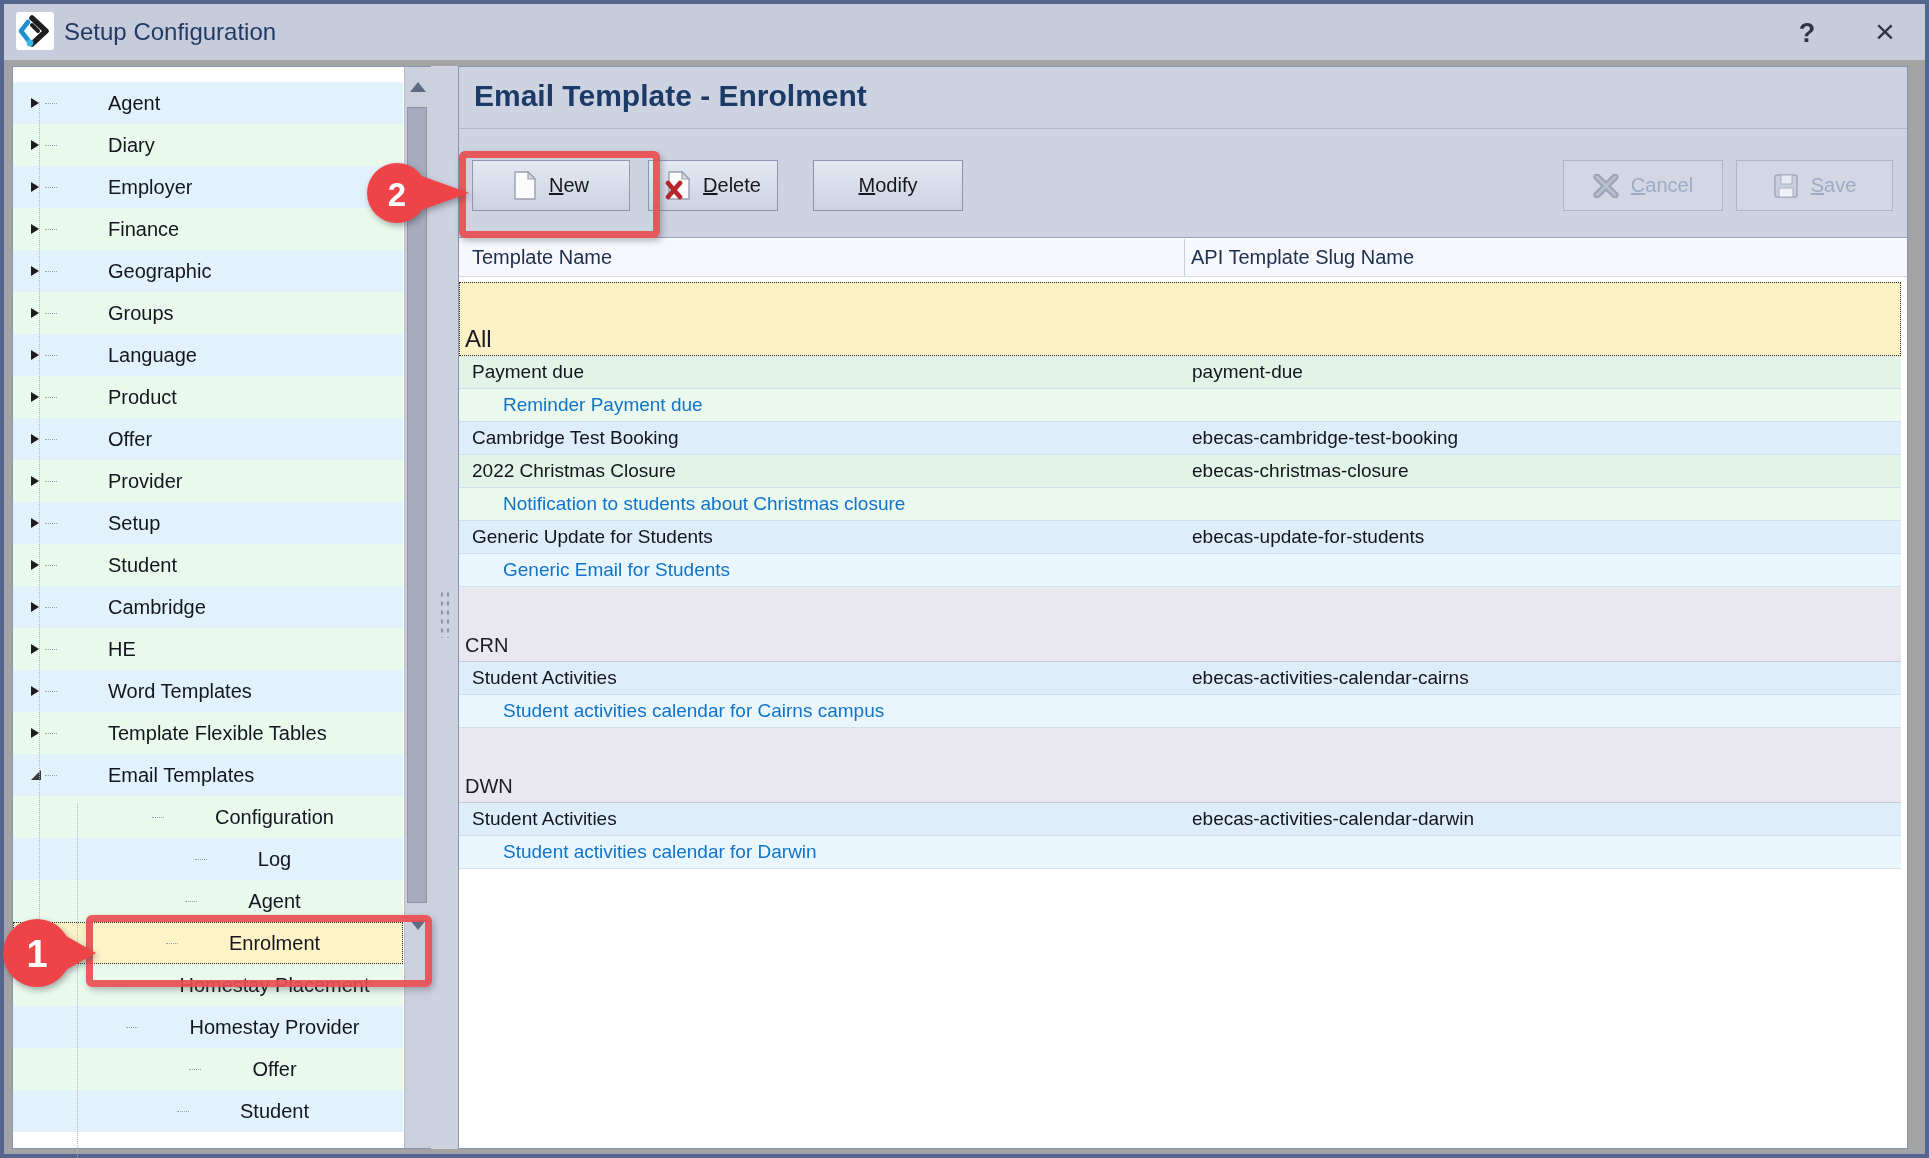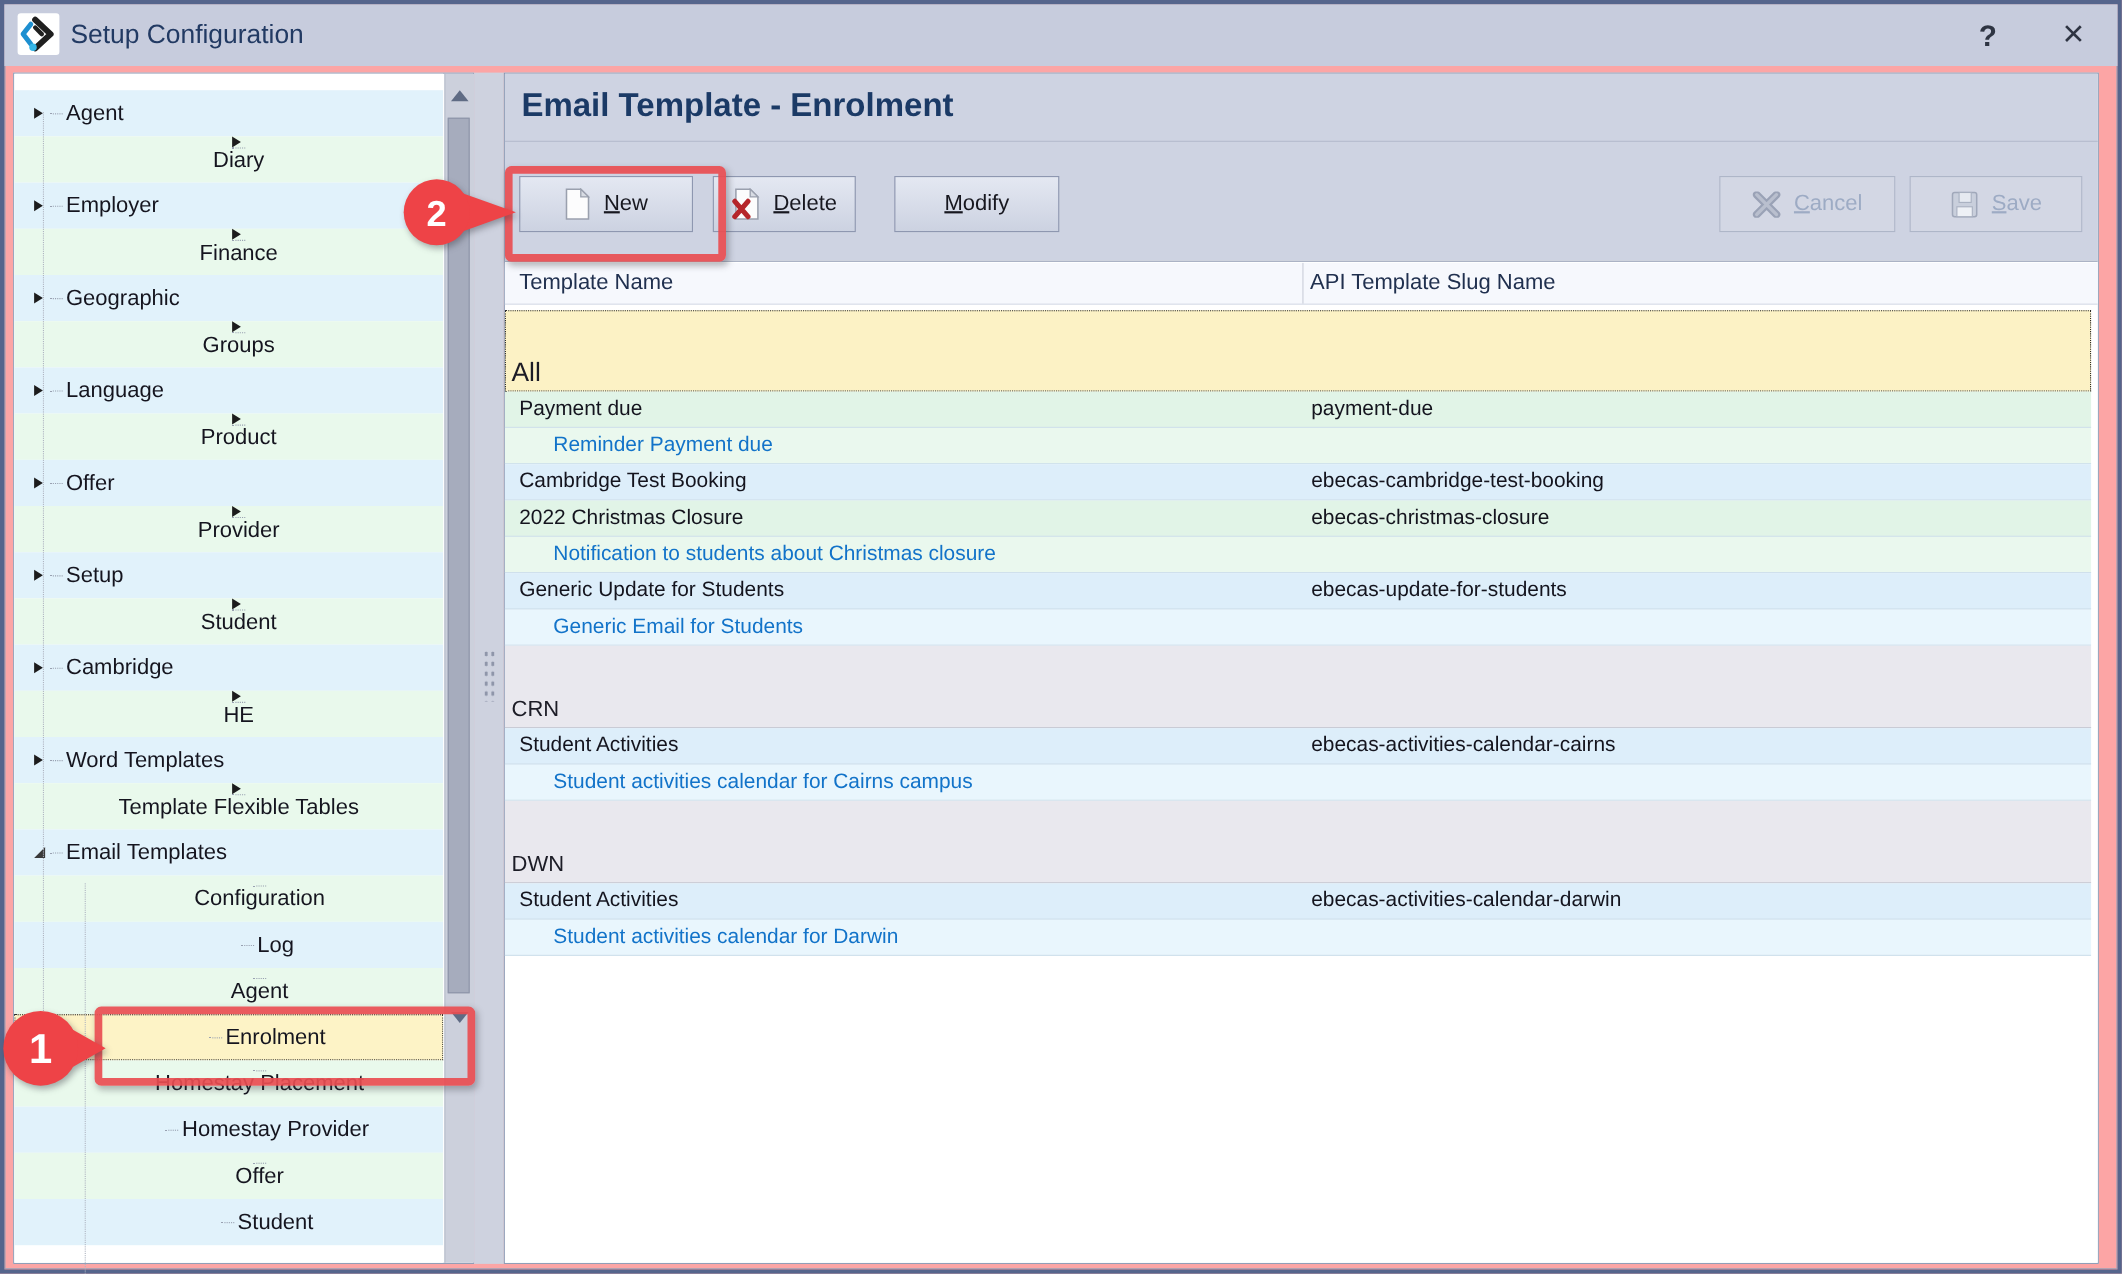--- a/index.html
+++ b/index.html
@@ -1,37 +1,37 @@
 <!DOCTYPE html>
 <html><head>
 <meta charset="utf-8">
 <style>
   html,body{margin:0;padding:0;}
   body{width:1929px;height:1158px;position:relative;font-family:"Liberation Sans",sans-serif;background:#8a97b0;}
-  .frame{position:absolute;inset:0;border:4px solid #55658c;box-sizing:border-box;background:#fca5a5;box-shadow:inset 0 0 0 1px #97a1b8;padding-left:24px;}
+  .frame{position:absolute;inset:0;border:4px solid #55658c;box-sizing:border-box;background:#a3a3a3;box-shadow:inset 0 0 0 1px #97a1b8;padding-left:24px;}
   
   .titlebar{position:absolute;left:0;top:0;right:0;height:56px;background:#c7ccdd;display:flex;align-items:center;}
   .applogo{position:absolute;left:12px;top:8px;width:38px;height:38px;background:#ffffff;border-radius:3px;}
   .apptitle{position:absolute;left:60px;top:14px;font-size:24px;color:#223a63;}
   .tb-help{position:absolute;left:1786px;top:12px;width:34px;height:34px;font-size:27px;color:#2e3442;text-align:center;line-height:34px;font-weight:bold;}
   .tb-close{position:absolute;left:1862px;top:8px;width:38px;height:38px;font-size:34px;color:#2e3442;text-align:center;line-height:38px;}
   
   .sidebar{position:absolute;left:8px;top:62px;width:419px;height:1083px;background:#ffffff;border:1px solid #8695b1;box-sizing:border-box;}
   .tree{position:absolute;left:0;top:0;width:390px;height:1081px;overflow:hidden;padding-top:15px;box-sizing:border-box;background:#fff;}
   .trow{height:42px;display:flex;align-items:center;font-size:20px;color:#15151f;position:relative;box-sizing:border-box;}
   .trow.blue{background:#e1f2fb;}
-  .trow.green{background:#e9f9ec;flex-direction:column;}
+  .trow.green{background:#e9f9ec;}
   .trow.selected{background:#fdf3c6;border:1px dotted #2a2a2a;}
   .lvl0{padding-left:18px;}
   .lvl1{padding-left:56px;justify-content:center;}
   .twig{width:12px;display:inline-flex;align-items:center;}
   .twig.col::before{content:'';border-left:8px solid #1c1c1c;border-top:5px solid transparent;border-bottom:5px solid transparent;}
   .twig.exp::before{content:'';border-bottom:10px solid #3a3a3a;border-left:10px solid transparent;}
   .dots{width:12px;border-top:1px dotted #98a0b0;margin:0 3px 0 2px;}
-  .tlabel{white-space:nowrap;}
+  .tlabel{white-space:nowrap;margin-left:48px;}
   .vguide{position:absolute;border-left:1px dotted #aeb4c0;width:0;pointer-events:none;}
   
   .sbar{position:absolute;left:391px;top:0;width:26px;height:1081px;background:#ccd0dc;border-left:1px solid #b7bdca;}
   .sb-btn{position:absolute;left:0;width:26px;height:36px;display:flex;align-items:center;justify-content:center;}
   .sb-up{top:2px;}
   .sb-down{top:840px;}
   .tri-up{border-left:8px solid transparent;border-right:8px solid transparent;border-bottom:10px solid #5f6b84;}
   .tri-down{border-left:8px solid transparent;border-right:8px solid transparent;border-top:10px solid #5f6b84;}
   .sb-thumb{position:absolute;left:2px;top:40px;width:20px;height:796px;background:#a6acbd;border:1px solid #8d94a8;box-sizing:border-box;}
   

